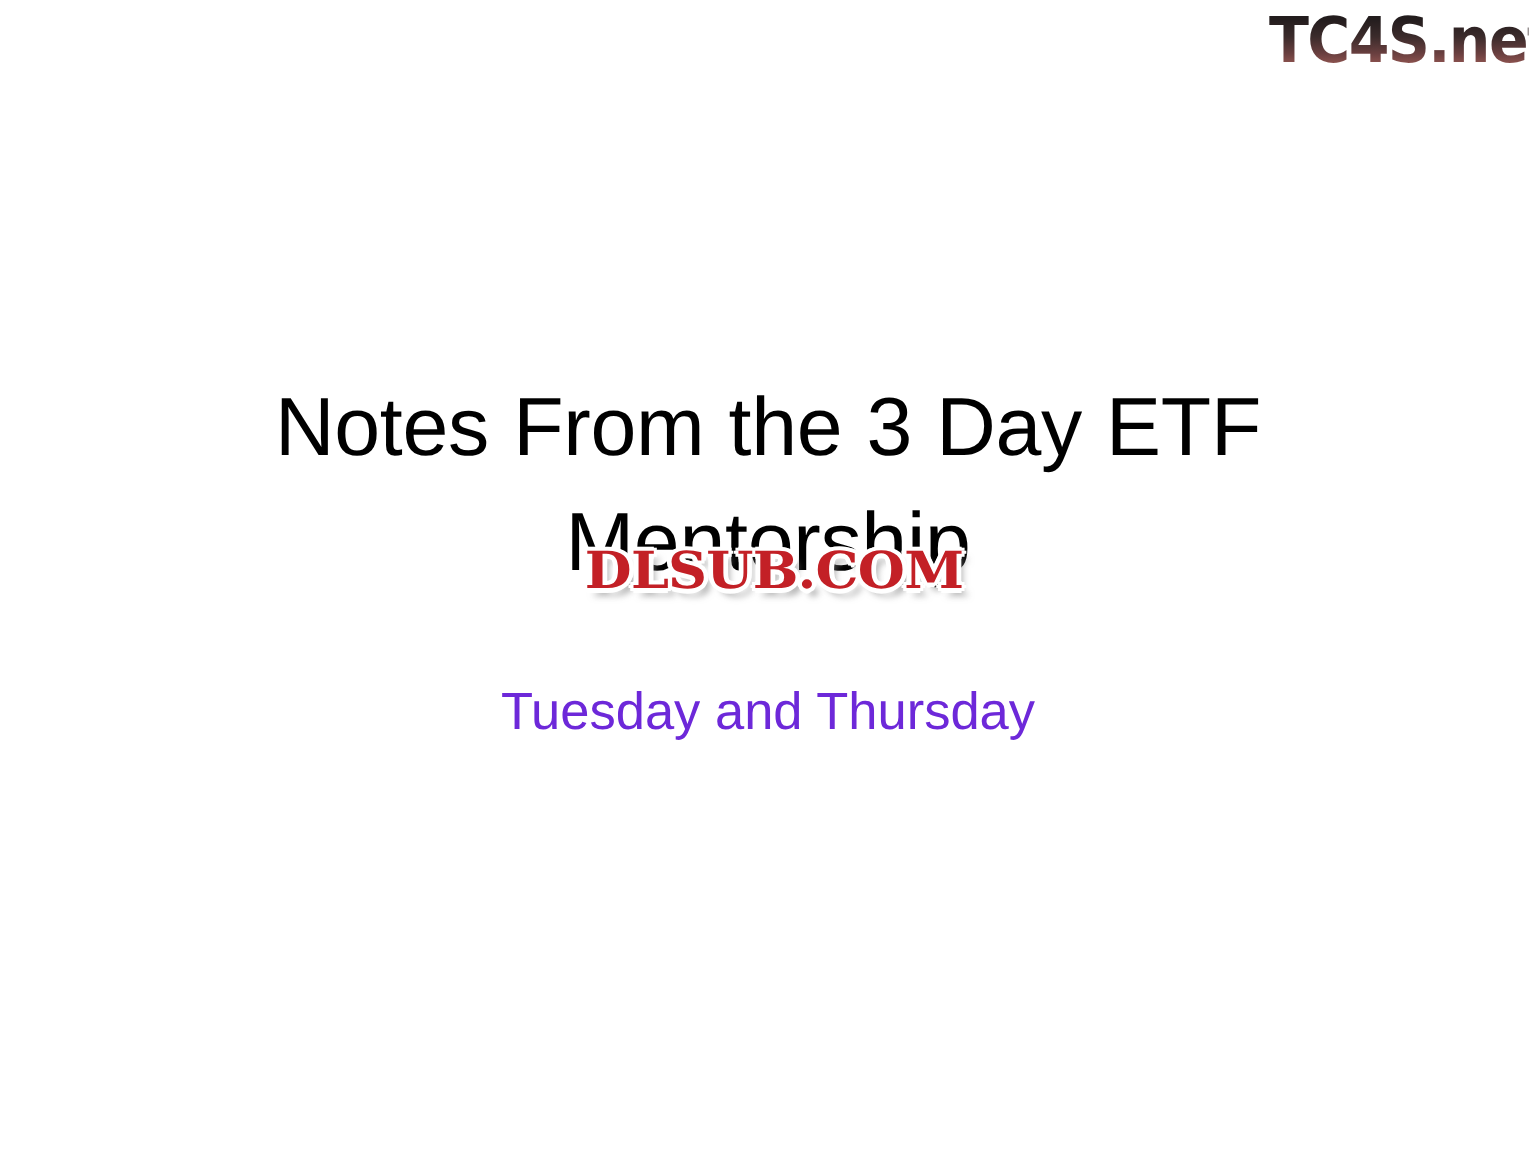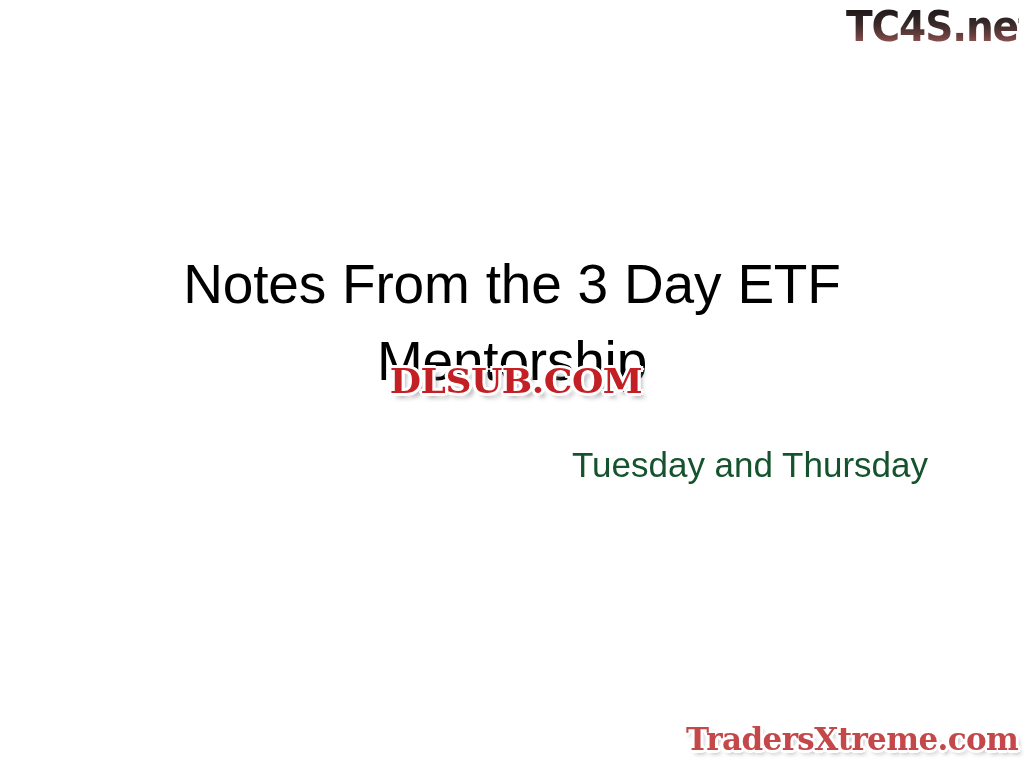--- a/index.html
+++ b/index.html
@@ -72,28 +72,27 @@
 
   
   .subtitle-block {
     position: absolute;
     left: 96px;
     top: 443px;
     width: 832px;
     text-align: center;
   }
   .slide-subtitle {
-    margin: 0;
+    margin: 10px;
     font-family: "Liberation Sans", sans-serif;
     font-weight: normal;
     font-size: 35px;
     line-height: 44px;
-    color: #14532d;
+    color: #6d28d9;
     letter-spacing: 0px;
-    text-align: right;
   }
 
   
   .wm-dlsub {
     position: absolute;
     left: 367px;
     top: 358px;
     width: 298px;
     height: 46px;
     line-height: 46px;
@@ -160,15 +159,14 @@
   </div>
 
   <div class="wm-dlsub">
     <span class="wm-inner">DLSUB.COM</span>
   </div>
 
   <div class="subtitle-block">
     <p class="slide-subtitle">Tuesday and Thursday</p>
   </div>
 
-  <div class="wm-traders">TradersXtreme.com</div>
 
 </div>
 
 </body></html>

